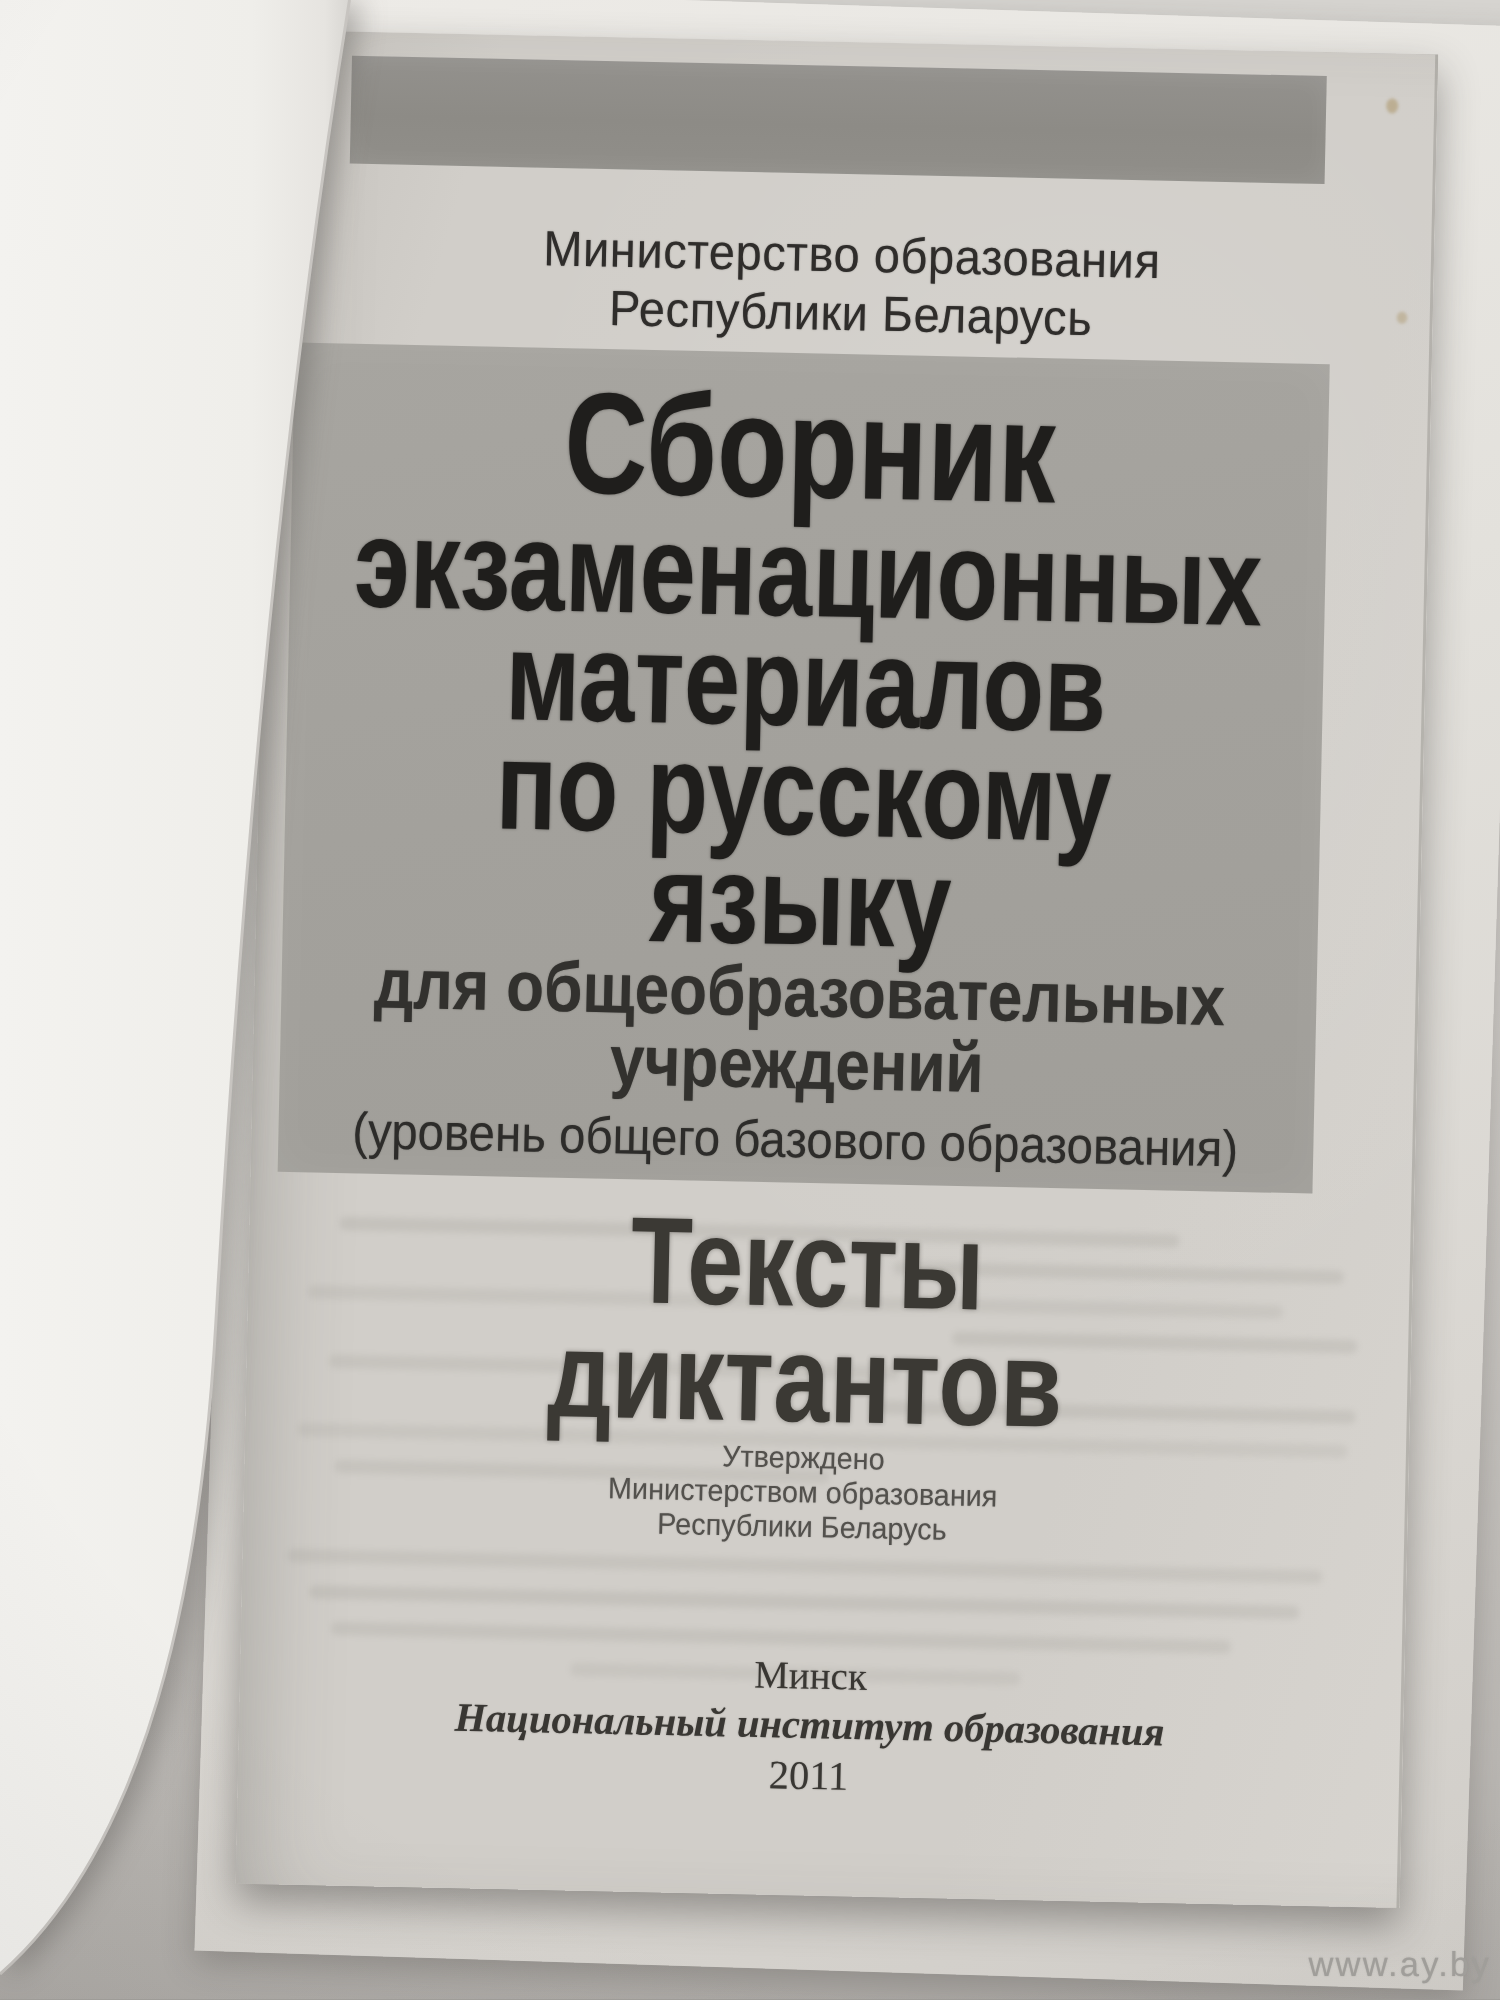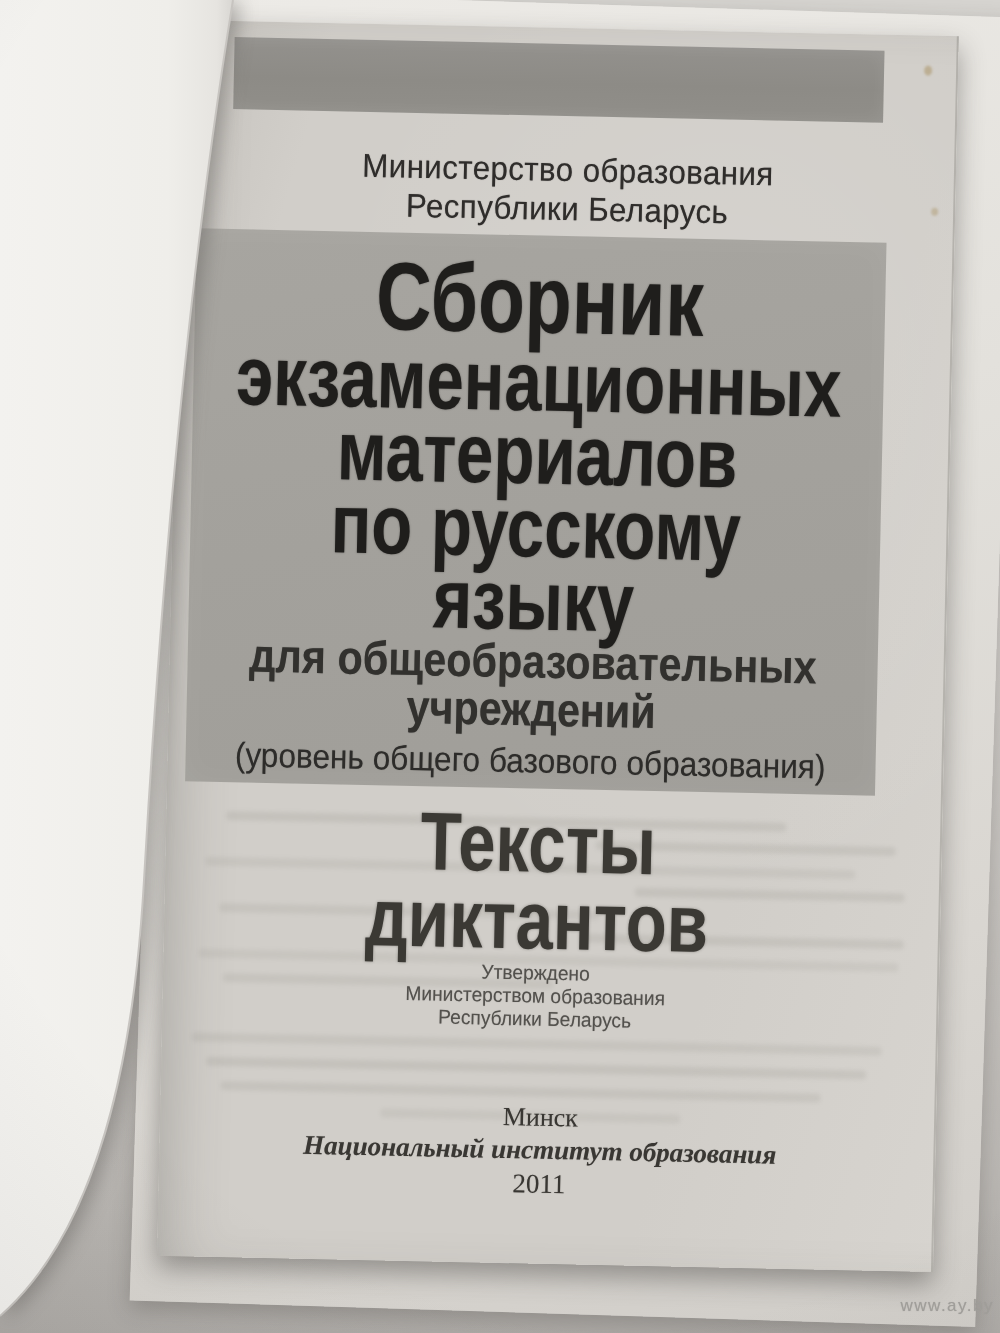--- a/index.html
+++ b/index.html
@@ -65,21 +65,21 @@
   .imprint .pub{font-size:27px;line-height:33px;font-style:italic;font-weight:700;text-shadow:0 0 1px rgba(57,55,51,.4);}
   .imprint .year{font-size:27px;line-height:34px;text-shadow:0 0 1px rgba(57,55,51,.4);}
   
   .ghost{position:absolute;height:9px;border-radius:4px;background:#7a786f;opacity:.14;filter:blur(2px);}
   
   .left-stack{position:absolute;left:0;top:0;filter:drop-shadow(7px 2px 9px rgba(75,73,69,.35));}
   .stain{position:absolute;border-radius:50%;background:#a78f5e;opacity:.5;filter:blur(1px);}
   .vignette{position:absolute;inset:0;pointer-events:none;
     background:radial-gradient(125% 105% at 62% 38%,rgba(0,0,0,0) 58%,rgba(58,56,53,.14) 100%);}
   .watermark{
-    position:absolute;right:6px;top:1296px;font-size:17px;letter-spacing:1.5px;
+    position:absolute;right:6px;top:1296px;font-size:23px;letter-spacing:1.5px;
     color:#a09e9a;text-shadow:0 0 1px rgba(150,148,144,.6);
   }
 </style>
 </head>
 <body>
 
 <div class="scene">
 
   <div class="under-sheet"></div>
 

